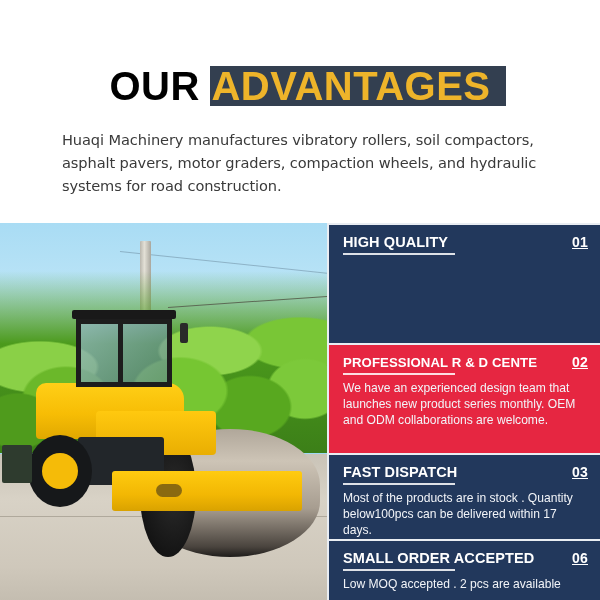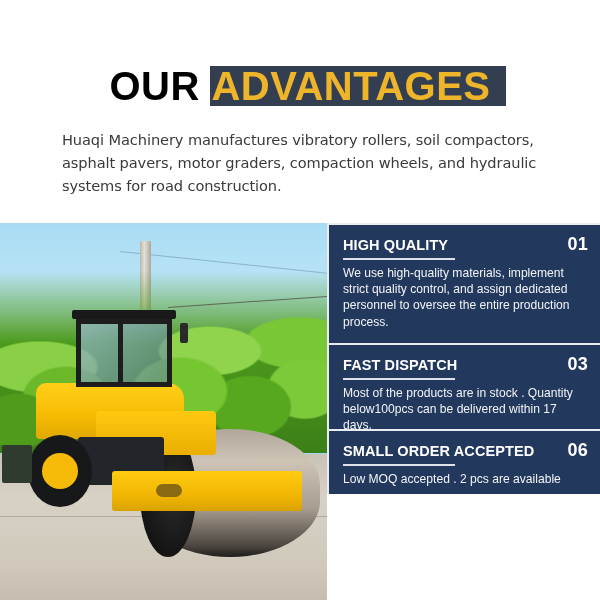--- a/index.html
+++ b/index.html
@@ -283,24 +283,25 @@
   }
   .card-title {
     font-size: 14.5px;
     font-weight: bold;
     letter-spacing: 0.1px;
     white-space: nowrap;
     font-family: "Liberation Sans", sans-serif;
   }
   .card-title.small { font-size: 13.2px; }
   .card-num {
-    font-size: 18px;
+    font-size: 14px;
     font-weight: bold;
     letter-spacing: 0.2px;
     padding-left: 6px;
+    text-decoration: underline;
   }
   .card-rule {
     width: 112px;
     height: 1.5px;
     background: rgba(255,255,255,.85);
     margin: 3px 0 5px 0;
   }
   .card-body {
     font-size: 12.1px;
     line-height: 16.4px;
@@ -346,23 +347,30 @@
     </div>
 
     <div class="cards">
 
       <div class="card blue" style="height:120px">
         <div class="card-head">
           <div class="card-title">HIGH QUALITY</div>
           <div class="card-num">01</div>
         </div>
         <div class="card-rule"></div>
-        <div class="card-body">We use high-quality materials, implement strict quality control, and assign dedicated personnel to oversee the entire production process.</div>
       </div>
 
+      <div class="card red" style="height:110px">
+        <div class="card-head">
+          <div class="card-title small">PROFESSIONAL R &amp; D CENTE</div>
+          <div class="card-num">02</div>
+        </div>
+        <div class="card-rule"></div>
+        <div class="card-body">We have an experienced design team that launches new product series monthly. OEM and ODM collaborations are welcome.</div>
+      </div>
 
       <div class="card blue" style="height:86px">
         <div class="card-head">
           <div class="card-title">FAST DISPATCH</div>
           <div class="card-num">03</div>
         </div>
         <div class="card-rule"></div>
         <div class="card-body">Most of the products are in stock . Quantity below100pcs can be delivered within 17 days.</div>
       </div>
 

